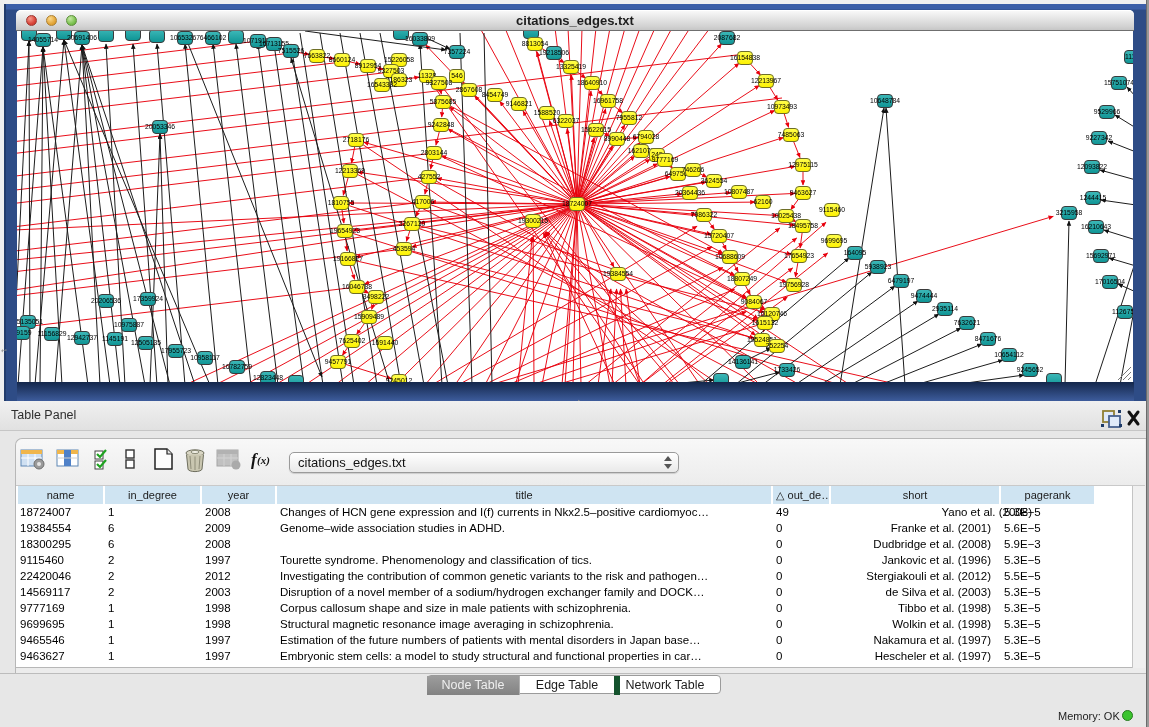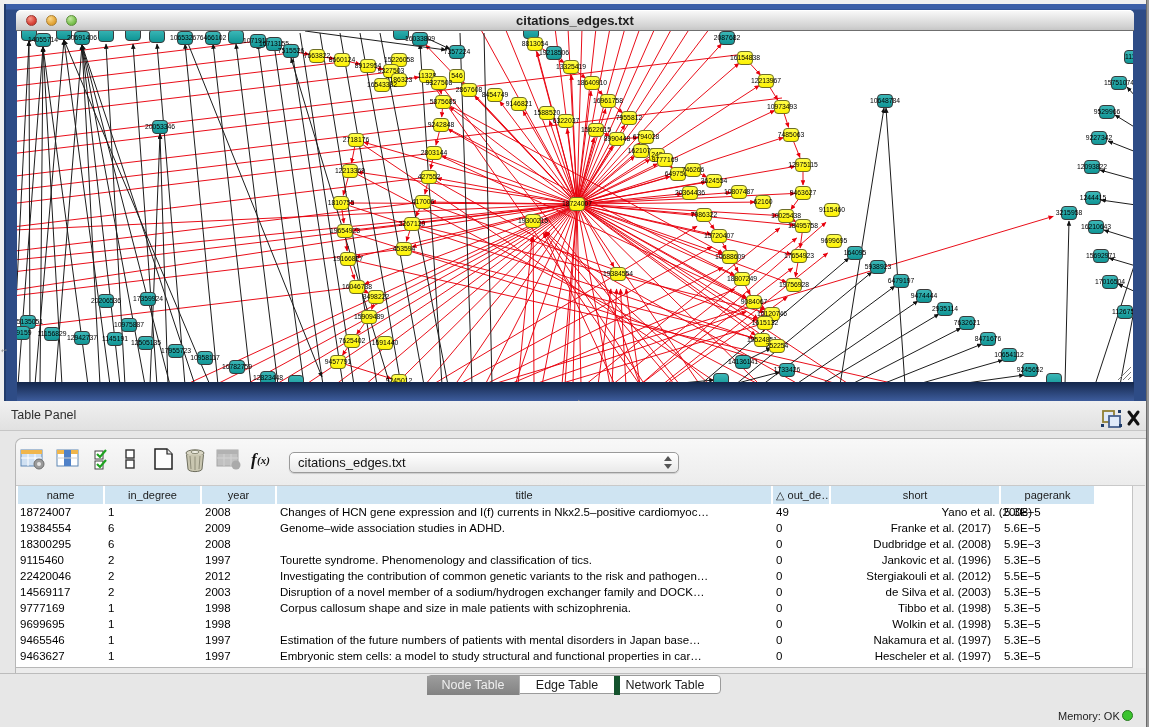--- a/index.html
+++ b/index.html
@@ -707,21 +707,21 @@
       <span style="left:776px">49</span>
 <span class="ctr" style="left:872px;width:160px">Yano et al. (2008)</span>
       <span style="left:1004px">5.3E−5</span>
     </div>
     <div class="trow" style="top:521px">
 <span style="left:20px">19384554</span>
       <span style="left:108px">6</span>
       <span style="left:205px">2009</span>
 <span style="left:280px">Genome–wide association studies in ADHD.</span>
       <span style="left:776px">0</span>
-<span class="ctr" style="left:831px;width:160px">Franke et al. (2017)</span>
+<span class="ctr" style="left:831px;width:160px">Franke et al. (2001)</span>
       <span style="left:1004px">5.6E−5</span>
     </div>
     <div class="trow" style="top:537px">
 <span style="left:20px">18300295</span>
       <span style="left:108px">6</span>
       <span style="left:205px">2008</span>
       <span style="left:776px">0</span>
 <span class="ctr" style="left:831px;width:160px">Dudbridge et al. (2008)</span>
       <span style="left:1004px">5.9E−3</span>
     </div>
@@ -758,20 +758,21 @@
       <span style="left:205px">1998</span>
 <span style="left:280px">Corpus callosum shape and size in male patients with schizophrenia.</span>
       <span style="left:776px">0</span>
 <span class="ctr" style="left:831px;width:160px">Tibbo et al. (1998)</span>
       <span style="left:1004px">5.3E−5</span>
     </div>
     <div class="trow" style="top:617px">
 <span style="left:20px">9699695</span>
       <span style="left:108px">1</span>
       <span style="left:205px">1998</span>
+<span style="left:280px">Structural magnetic resonance image averaging in schizophrenia.</span>
       <span style="left:776px">0</span>
 <span class="ctr" style="left:831px;width:160px">Wolkin et al. (1998)</span>
       <span style="left:1004px">5.3E−5</span>
     </div>
     <div class="trow" style="top:633px">
 <span style="left:20px">9465546</span>
       <span style="left:108px">1</span>
       <span style="left:205px">1997</span>
 <span style="left:280px">Estimation of the future numbers of patients with mental disorders in Japan base…</span>
       <span style="left:776px">0</span>

